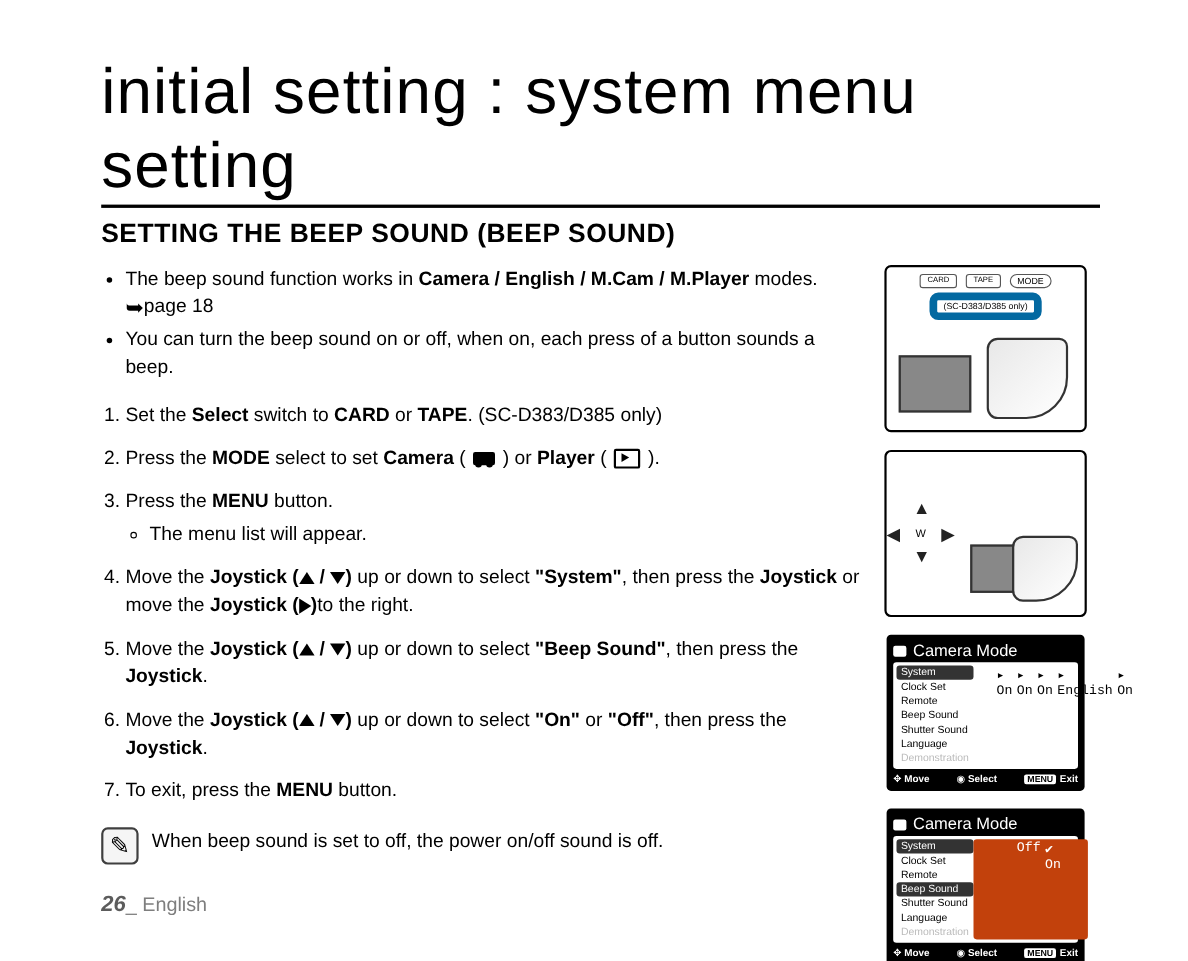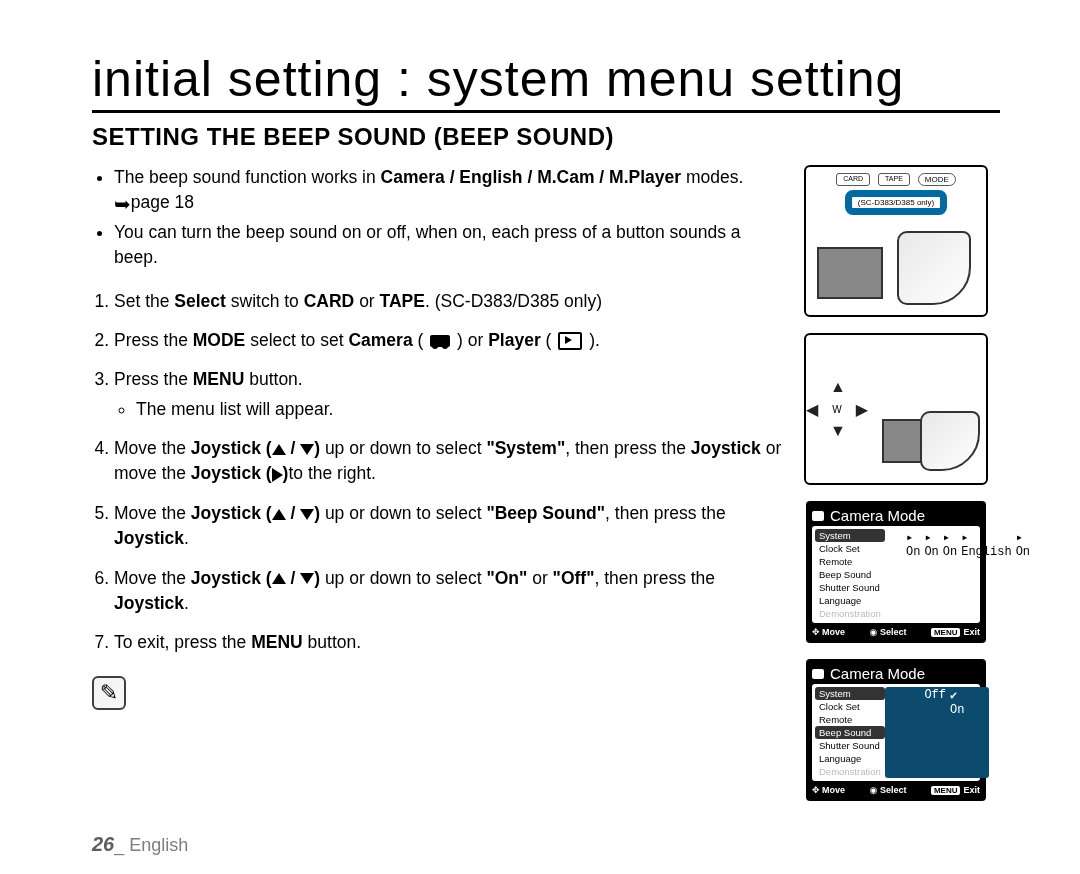--- a/index.html
+++ b/index.html
@@ -10,21 +10,21 @@
     color: #000;
     width: 1080px;
     height: 874px;
     position: relative;
   }
   .page {
     padding: 50px 80px 30px 92px;
     position: relative;
   }
   .main-heading {
-    font-size: 50px;
+    font-size: 58px;
     font-weight: 200;
     letter-spacing: 1px;
     border-bottom: 3px solid #000;
     padding-bottom: 2px;
     margin-bottom: 10px;
     font-family: "Helvetica Neue", Arial, sans-serif;
   }
   .sub-heading {
     font-size: 24px;
     font-weight: bold;
@@ -81,21 +81,21 @@
     align-items: center;
     justify-content: center;
     font-size: 22px;
     background:#f5f5f5;
     margin-right: 12px;
     flex-shrink:0;
   }
   .page-num {
     position: absolute;
     left: 92px;
-    bottom: 18px;
+    bottom: 40px;
     font-size: 18px;
     color: #7e7e7e;
     text-align: center;
   }
   .page-num .n {
     color: #5c5c5c;
     font-style: italic;
     font-weight: bold;
     font-size: 20px;
   }
@@ -345,20 +345,21 @@
         <li>
           <span>Move the </span><b><span>Joystick (</span><span class="tri-up"></span> / <span class="tri-down"></span><span>)</span></b><span> up or down to select </span><b>"On"</b><span> or </span><b>"Off"</b><span>, then press the </span><b>Joystick</b><span>.</span>
         </li>
         <li>
           <span>To exit, press the </span><b>MENU</b><span> button.</span>
         </li>
       </ol>
 
       <div class="tip-row">
         <div class="tip-icon">✎</div>
+        <div>When beep sound is set to off, the power on/off sound is off.</div>
       </div>
 
     </div>
 
     <div class="right-col">
 
       <div class="fig-box fig-cam">
         <div class="cam-top-row">
           <span class="lbl-pill">CARD</span>
           <span class="lbl-pill">TAPE</span>
@@ -425,21 +426,21 @@
         <div class="menu-body">
           <div class="menu-left">
             <div class="m-item sel">System</div>
             <div class="m-item">Clock Set</div>
             <div class="m-item">Remote</div>
             <div class="m-item sel">Beep Sound</div>
             <div class="m-item">Shutter Sound</div>
             <div class="m-item">Language</div>
             <div class="m-item dim">Demonstration</div>
           </div>
-          <div class="menu-right" style="background:#0c4a6e;color:#fff;border-radius:3px">
+          <div class="menu-right" style="background:#c2410c;color:#fff;border-radius:3px">
             <div class="m-opt">&nbsp;</div>
             <div class="m-opt">&nbsp;</div>
             <div class="m-opt">&nbsp;</div>
             <div class="m-opt">Off</div>
             <div class="m-opt check">On</div>
             <div class="m-opt">&nbsp;</div>
             <div class="m-opt">&nbsp;</div>
           </div>
         </div>
         <div class="menu-footer">

